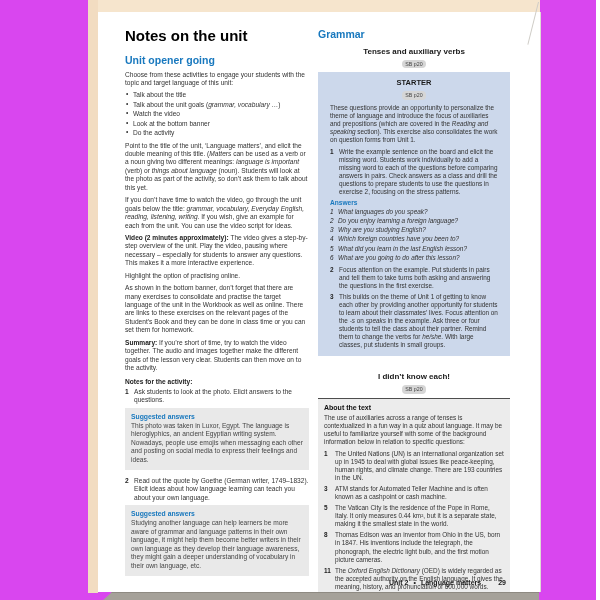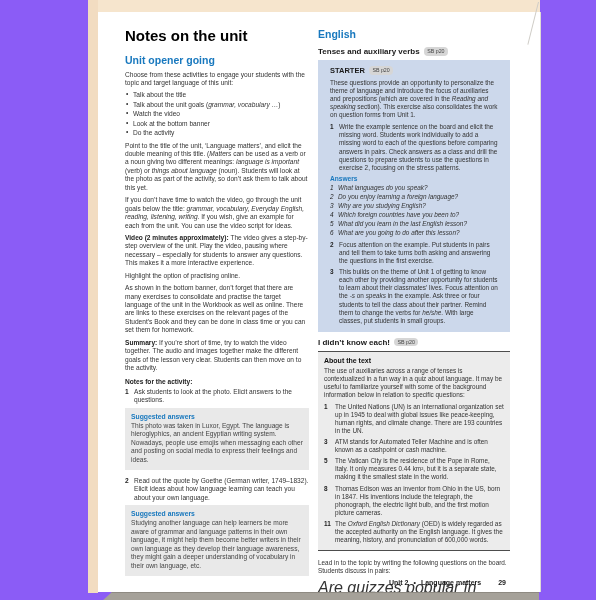--- a/index.html
+++ b/index.html
@@ -1,16 +1,16 @@
 <!DOCTYPE html>
 <html><head>
 <meta charset="utf-8">
 <style>
   html,body{margin:0;padding:0;background:#fff;}
-  .canvas{position:relative;width:596px;height:600px;background:#8b5cf6;overflow:hidden;
+  .canvas{position:relative;width:596px;height:600px;background:#d946ef;overflow:hidden;
           font-family:"Liberation Sans",sans-serif;color:#333;}
   
   .edge-top{position:absolute;left:88px;top:0;width:452px;height:12px;background:#f6e5cd;}
   .edge-left{position:absolute;left:88px;top:0;width:10px;height:593px;background:#f2dcc1;}
   .page{position:absolute;left:98px;top:12px;width:442px;height:580px;background:#ffffff;
         border-right:1px solid #dedbd5;}
   .corner-fold{position:absolute;top:-10px;right:1px;width:1px;height:44px;background:#cfccc6;
                transform:rotate(14deg);transform-origin:top center;}
   .shadow-bottom{position:absolute;left:102px;top:592px;width:437px;height:8px;background:#a5a199;
                  border-top:1px solid #8e8a82;clip-path:polygon(10px 0,100% 0,100% 100%,0 100%);}
@@ -29,22 +29,22 @@
   ul.bullets{margin:0 0 4px;padding:0;list-style:none;}
   ul.bullets li{position:relative;padding-left:8px;margin:0 0 1px;}
   ul.bullets li::before{content:"•";position:absolute;left:1px;top:-1px;}
   .num-item{display:flex;margin:0 0 3px;}
   .num{font-weight:bold;font-size:6.6px;line-height:1.28;width:9px;flex:none;color:#222;}
   .col-right .num{font-size:6.4px;line-height:1.26;}
   .num-item .txt{flex:1;margin:0;}
   .graybox{background:#e9e9e9;padding:5px 6px 6px;margin:2px 0 7px;}
   .graybox h3{font-size:6.8px;margin:0 0 2px;color:#1878be;font-weight:bold;}
   .graybox p{margin:0;color:#454545;}
-  .bluebox{background:#ccd8eb;padding:6px 12px 7px;margin:2px 0 6px;}
-  .headrow{display:flex;align-items:center;gap:4px;margin:0 0 4px;}
+  .bluebox{background:#ccd8eb;padding:6px 12px 7px;margin:2px 0 16px;}
+  .headrow{display:flex;align-items:center;gap:4px;margin:0 0 4px;flex-direction:column;}
   .subhead{font-size:8px;font-weight:bold;color:#1a1a1a;}
   .starter-label{font-size:7.5px;font-weight:bold;color:#1a1a1a;}
   .badge{background:#d6d6d6;border-radius:4px;font-size:5.3px;line-height:1;padding:1.5px 3.5px;
          color:#444;white-space:nowrap;flex:none;}
   .ans-head{font-size:6.6px;font-weight:bold;color:#1878be;margin:3px 0 2px;}
   .ans-line{display:flex;font-style:italic;}
   .ans-line .num{font-weight:normal;width:8px;font-style:italic;}
   .ans-line .txt{margin:0 0 1px;}
   .about-panel{background:#ececec;border-top:1px solid #4d4d4d;border-bottom:1px solid #4d4d4d;
                padding:5px 6px 6px;margin:3px 0 8px;}
@@ -102,21 +102,21 @@
         <span class="txt">Read out the quote by Goethe (German writer, 1749–1832). Elicit ideas about how language learning can teach you about your own language.</span>
       </div>
 
       <div class="graybox">
         <h3>Suggested answers</h3>
         <p>Studying another language can help learners be more aware of grammar and language patterns in their own language, it might help them become better writers in their own language as they develop their language awareness, they might gain a deeper understanding of vocabulary in their own language, etc.</p>
       </div>
     </div>
 
     <div class="col-right">
-      <h2 class="blue-head">English</h2>
+      <h2 class="blue-head">Grammar</h2>
 
       <div class="headrow">
         <span class="subhead">Tenses and auxiliary verbs</span>
         <span class="badge">SB p20</span>
       </div>
 
       <div class="bluebox">
         <div class="headrow">
           <span class="starter-label">STARTER</span>
           <span class="badge">SB p20</span>

